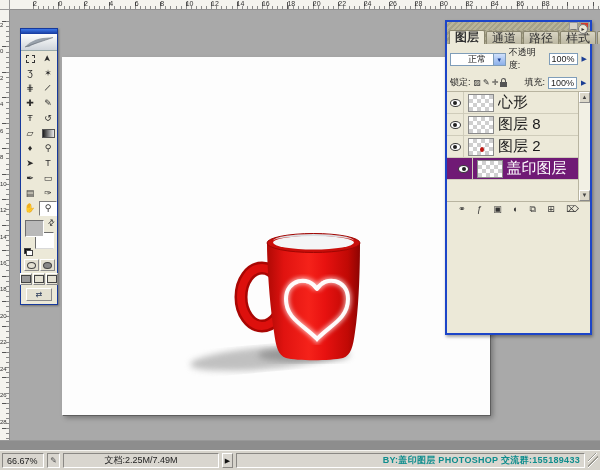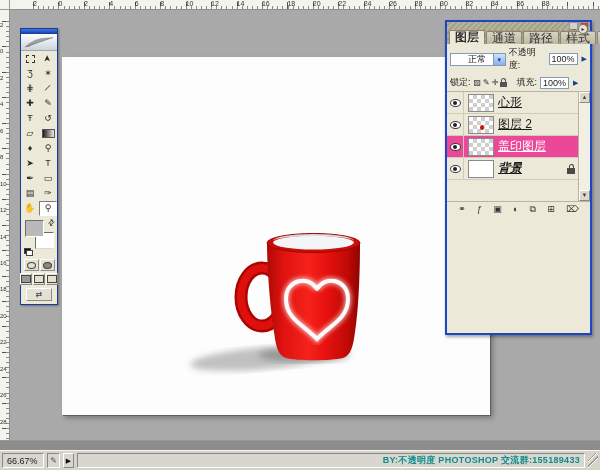--- a/index.html
+++ b/index.html
@@ -78,22 +78,22 @@
   .lp-list{position:relative;border-top:1px solid #b8b4a0;}
   .lp-rows{margin-right:12px;}
   .layer-row{display:flex;align-items:center;height:22px;border-bottom:1px solid #cfccba;padding-right:3px;box-sizing:border-box;}
   .eye-cell{width:16px;height:100%;border-right:1px solid #cfccba;display:flex;align-items:center;justify-content:center;flex:none;}
   .eye{width:11px;height:8px;border:1px solid #3a3a3a;border-radius:50%;background:#fff;position:relative;box-sizing:border-box;}
   .eye::after{content:"";position:absolute;left:2.5px;top:1px;width:4px;height:4px;border-radius:50%;background:#222;}
   .thumb{width:26px;height:18px;flex:none;margin:0 4px;border:1px solid #8a8a8a;box-sizing:border-box;background:
       conic-gradient(#cfcfcf 0 25%,#fff 0 50%,#cfcfcf 0 75%,#fff 0) 0 0/8px 8px;position:relative;}
   .thumb-white .thumb{background:#fff;}
   .thumb-checker-dot .thumb::after{content:"";position:absolute;left:11px;top:8px;width:4px;height:5px;border-radius:50%;background:#c01510;}
-  .lname{font-size:12px;color:#1a1a1a;white-space:nowrap;overflow:hidden;text-decoration:underline;}
-  .layer-row.selected{background:#ec4899;}
+  .lname{font-size:15px;color:#1a1a1a;white-space:nowrap;overflow:hidden;}
+  .layer-row.selected{background:#701a75;justify-content:center;}
   .layer-row.selected .lname{color:#fff;}
   .layer-row.locked .lname{font-style:italic;font-weight:bold;}
   .row-lock{display:none;margin-left:auto;position:relative;width:8px;height:10px;}
   .layer-row.locked .row-lock{display:block;}
   .row-lock::after{content:"";position:absolute;left:0;bottom:0;width:8px;height:6px;background:#4a4a4a;}
   .row-lock::before{content:"";position:absolute;left:1.5px;top:0;width:3.5px;height:4px;border:1px solid #4a4a4a;border-bottom:none;border-radius:4px 4px 0 0;}
   .lp-scroll{position:absolute;right:0;top:0;bottom:0;width:12px;background:#f2f0e4;border-left:1px solid #b8b4a0;box-sizing:border-box;}
   .sc-btn{position:absolute;left:0;width:11px;height:11px;background:#dcd8ca;border:1px solid;border-color:#fff #8a8a8a #8a8a8a #fff;font-size:6px;line-height:9px;text-align:center;color:#444;box-sizing:border-box;}
   .sc-up{top:0;} .sc-dn{bottom:0;}
   .lp-filler{height:21px;}
@@ -360,41 +360,49 @@
 
     <div class="lp-row" data-name="lock-row">
       <span data-name="lock-label">锁定:</span>
       <span class="lock-icons" data-name="lock-icons">
 
       <span class="li" data-name="lock-icon-lock-transparent">▨</span>
           <span class="li" data-name="lock-icon-lock-paint">✎</span>
           <span class="li" data-name="lock-icon-lock-move">✛</span>
           <span class="li" data-name="lock-icon-lock-all"></span>
         </span>
-      <span style="margin-left:6px" data-name="fill-label">填充:</span>
+      <span style="margin-left:14px" data-name="fill-label">填充:</span>
       <span class="val-box" data-name="fill-field">
           <span>100%</span>
         </span>
       <span class="arr-btn" data-name="fill-slider-arrow-icon">▶</span>
     </div>
 
     <div class="lp-list" data-name="layers-list">
       <div class="lp-rows">
 
           <div class="layer-row thumb-checker" data-name="layer-row">
             <span class="eye-cell" data-name="visibility-toggle">
               <span class="eye" data-name="eye-icon"></span>
             </span>
             <span class="thumb" data-name="layer-thumbnail"></span>
             <span class="lname" data-name="layer-name">心形</span>
 
           </div>
 
 
 
+          <div class="layer-row thumb-checker" data-name="layer-row">
+            <span class="eye-cell" data-name="visibility-toggle">
+              <span class="eye" data-name="eye-icon"></span>
+            </span>
+            <span class="thumb" data-name="layer-thumbnail"></span>
+            <span class="lname" data-name="layer-name">图层 8</span>
+
+          </div>
 
 
           <div class="layer-row thumb-checker-dot" data-name="layer-row">
             <span class="eye-cell" data-name="visibility-toggle">
               <span class="eye" data-name="eye-icon"></span>
             </span>
             <span class="thumb" data-name="layer-thumbnail"></span>
             <span class="lname" data-name="layer-name">图层 2</span>
 
           </div>
@@ -403,28 +411,20 @@
 
           <div class="layer-row selected thumb-checker" data-name="layer-row">
             <span class="eye-cell" data-name="visibility-toggle">
               <span class="eye" data-name="eye-icon"></span>
             </span>
             <span class="thumb" data-name="layer-thumbnail"></span>
             <span class="lname" data-name="layer-name">盖印图层</span>
 
           </div>
 
-          <div class="layer-row locked thumb-white" data-name="layer-row">
-            <span class="eye-cell" data-name="visibility-toggle">
-              <span class="eye" data-name="eye-icon"></span>
-            </span>
-            <span class="thumb" data-name="layer-thumbnail"></span>
-            <span class="lname" data-name="layer-name">背景</span>
-            <span class="row-lock" data-name="lock-icon"></span>
-          </div>
         </div>
       <div class="lp-filler" data-name="layers-list-empty-space"></div>
       <div class="lp-scroll" data-name="layers-scrollbar">
         <span class="sc-btn sc-up" data-name="scroll-up-icon">▲</span>
         <span class="sc-btn sc-dn" data-name="scroll-down-icon">▼</span>
       </div>
     </div>
 
     <div class="lp-bottombar" data-name="layers-panel-actions">
 
@@ -436,20 +436,23 @@
         <span class="lp-act" data-name="layers-action-new-layer">⊞</span>
         <span class="lp-act" data-name="layers-action-delete-layer">⌦</span>
       </div>
   </div>
 
   <div class="statusbar" data-name="status-bar">
     <span class="sunken sb-zoom" data-name="zoom-level-field">
         <span>66.67%</span>
       </span>
     <span class="sunken sb-micro" data-name="status-mini-icon">✎</span>
+    <span class="sunken sb-doc" data-name="document-size-field">
+        <span>文档:2.25M/7.49M</span>
+      </span>
     <span class="sb-arrow" data-name="status-menu-arrow">▶</span>
     <span class="sunken sb-credit" data-name="credit-text">
-        <span>BY:不透明度  PHOTOSHOP 交流群:155189433</span>
+        <span>BY:盖印图层  PHOTOSHOP 交流群:155189433</span>
       </span>
     <span class="sb-grip" data-name="resize-grip"></span>
   </div>
 
 </div>
 
 </body></html>

